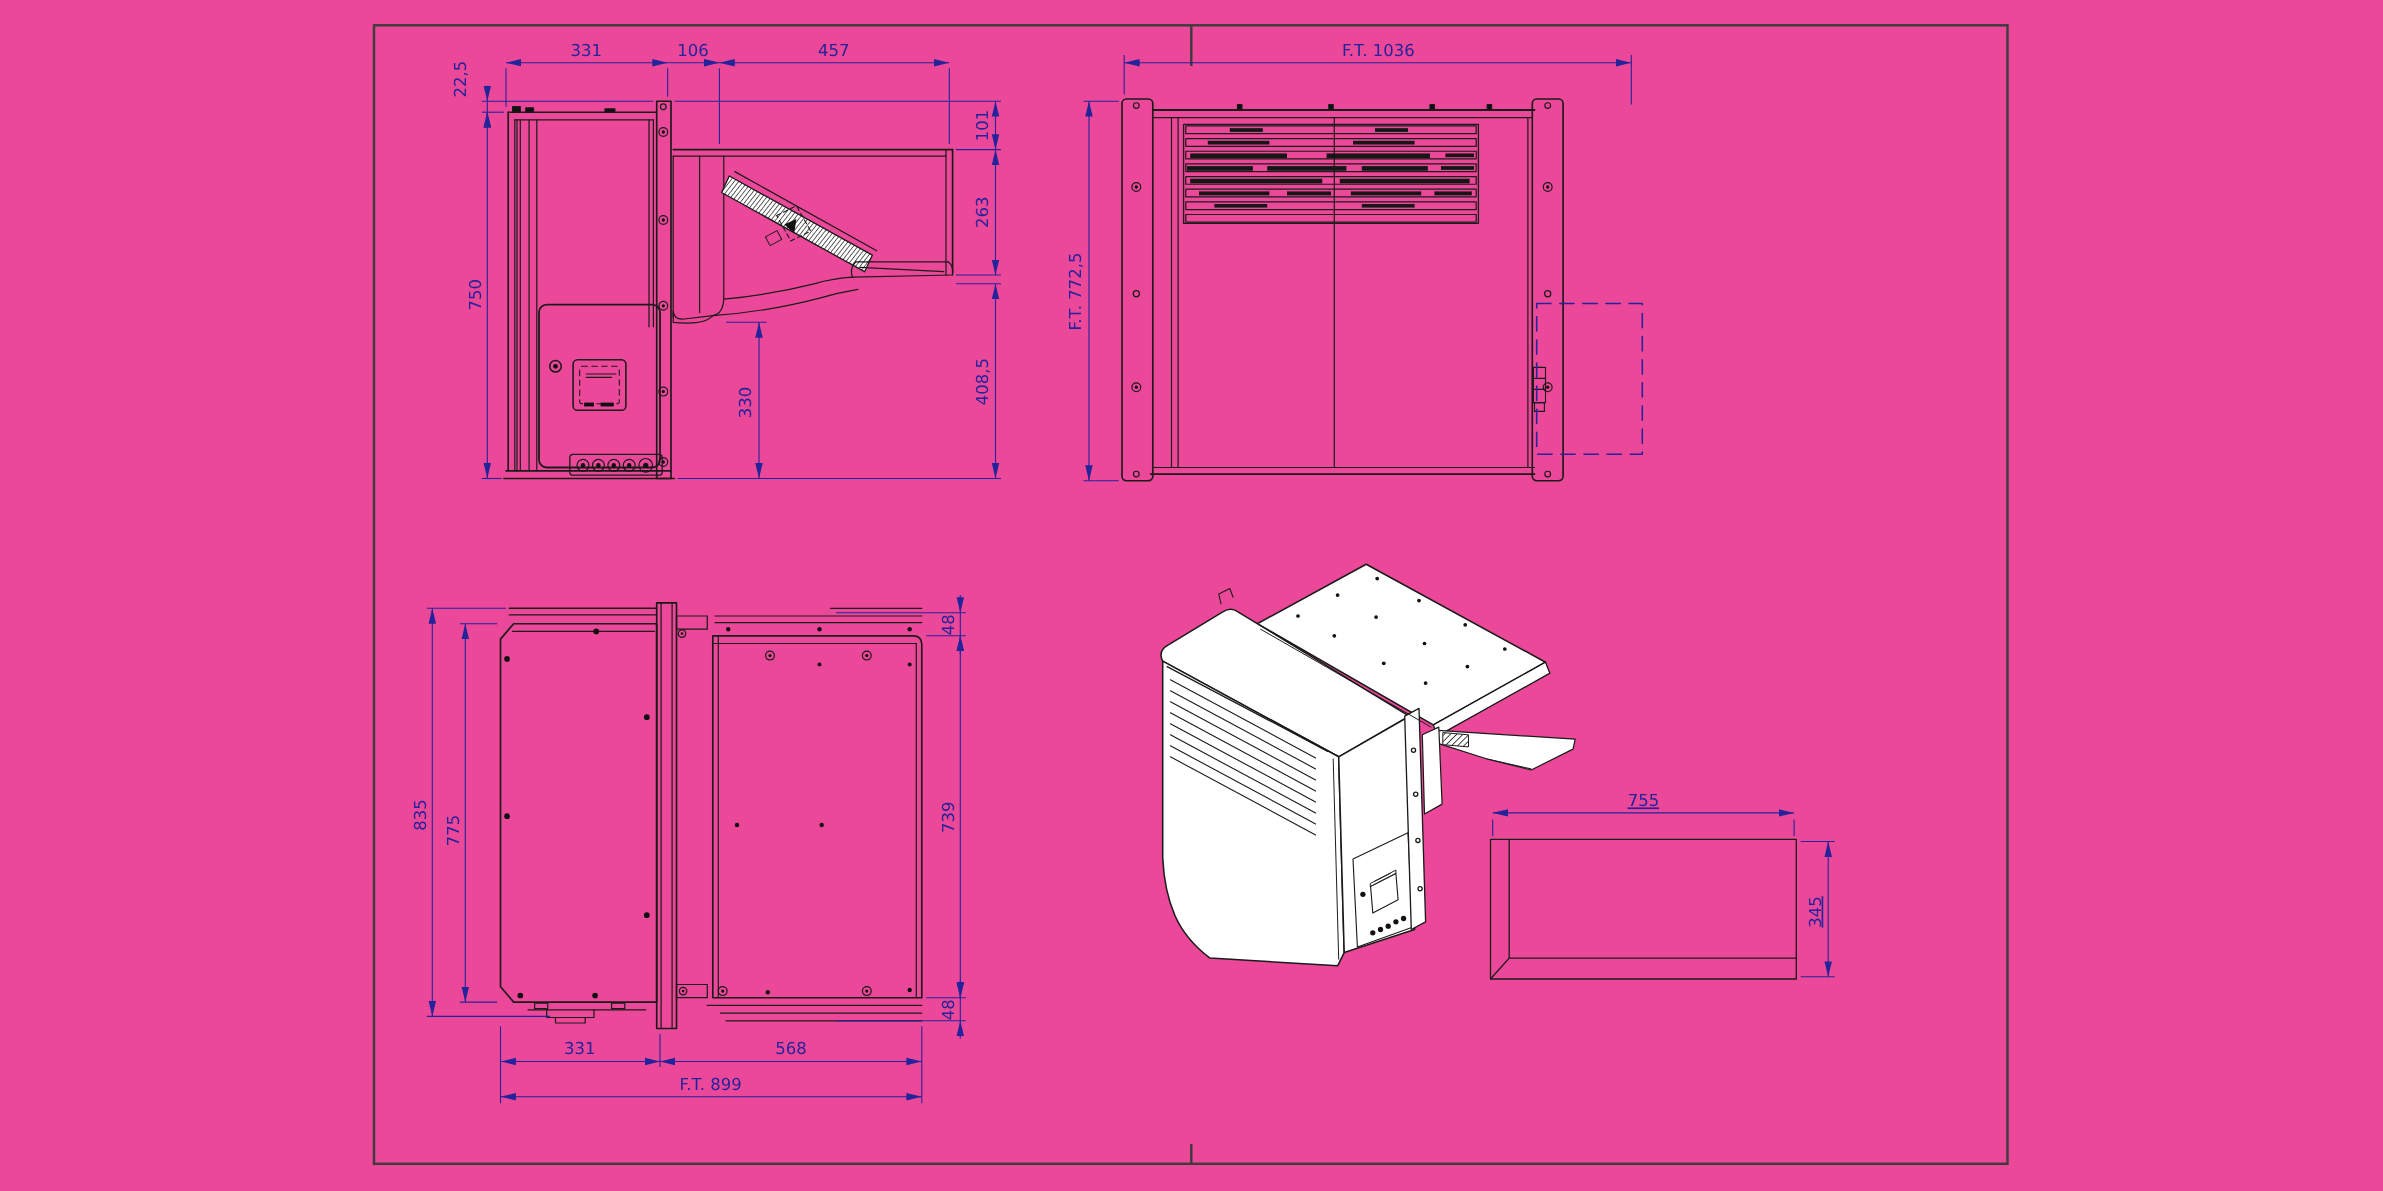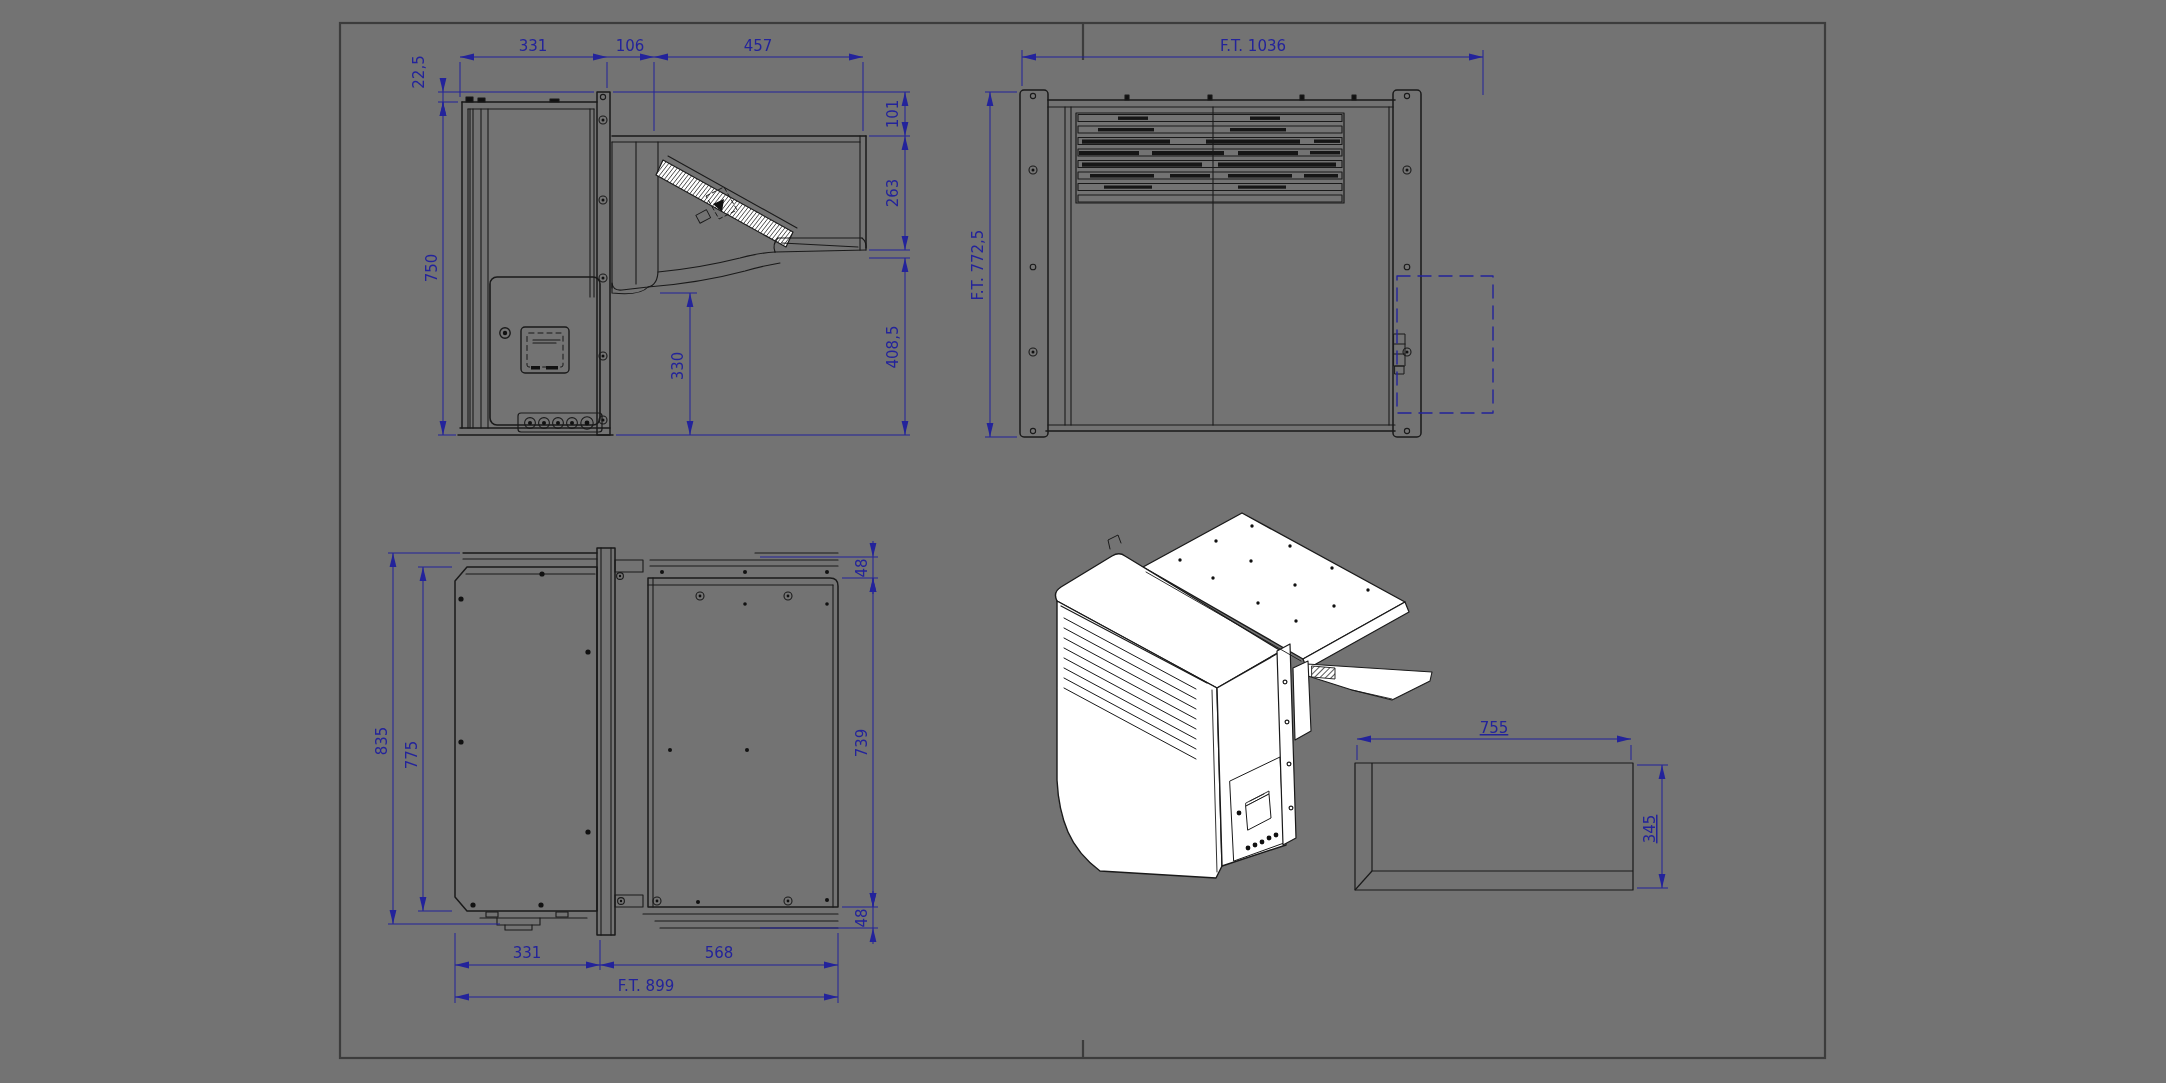--- a/index.html
+++ b/index.html
@@ -1,16 +1,16 @@
 <!DOCTYPE html>
 <html><head>
 <meta charset="utf-8">
 <style>
   html,body{margin:0;padding:0;background:#ffffff;}
-  .stage{position:relative;width:2166px;height:1083px;background:#737373;overflow:hidden;
+  .stage{position:relative;width:2166px;height:1083px;background:#ec4899;overflow:hidden;
          font-family:"DejaVu Sans",sans-serif;}
   svg{position:absolute;left:0;top:0;}
   text{font-family:"DejaVu Sans",sans-serif;}
 </style>
 </head>
 <body>
 
 <div class="stage">
 <svg width="2166" height="1083" viewBox="0 0 2166 1083">
   <defs>

